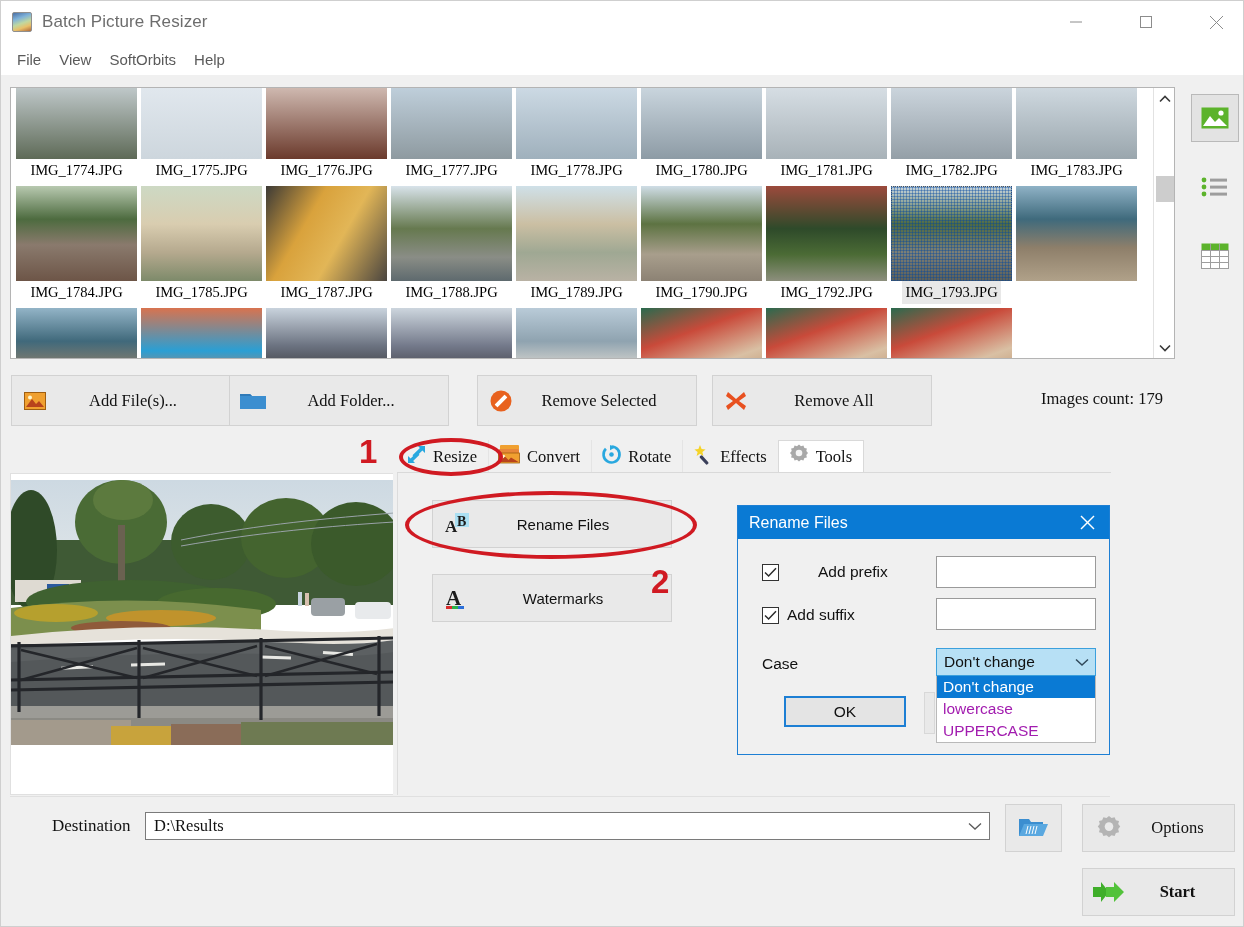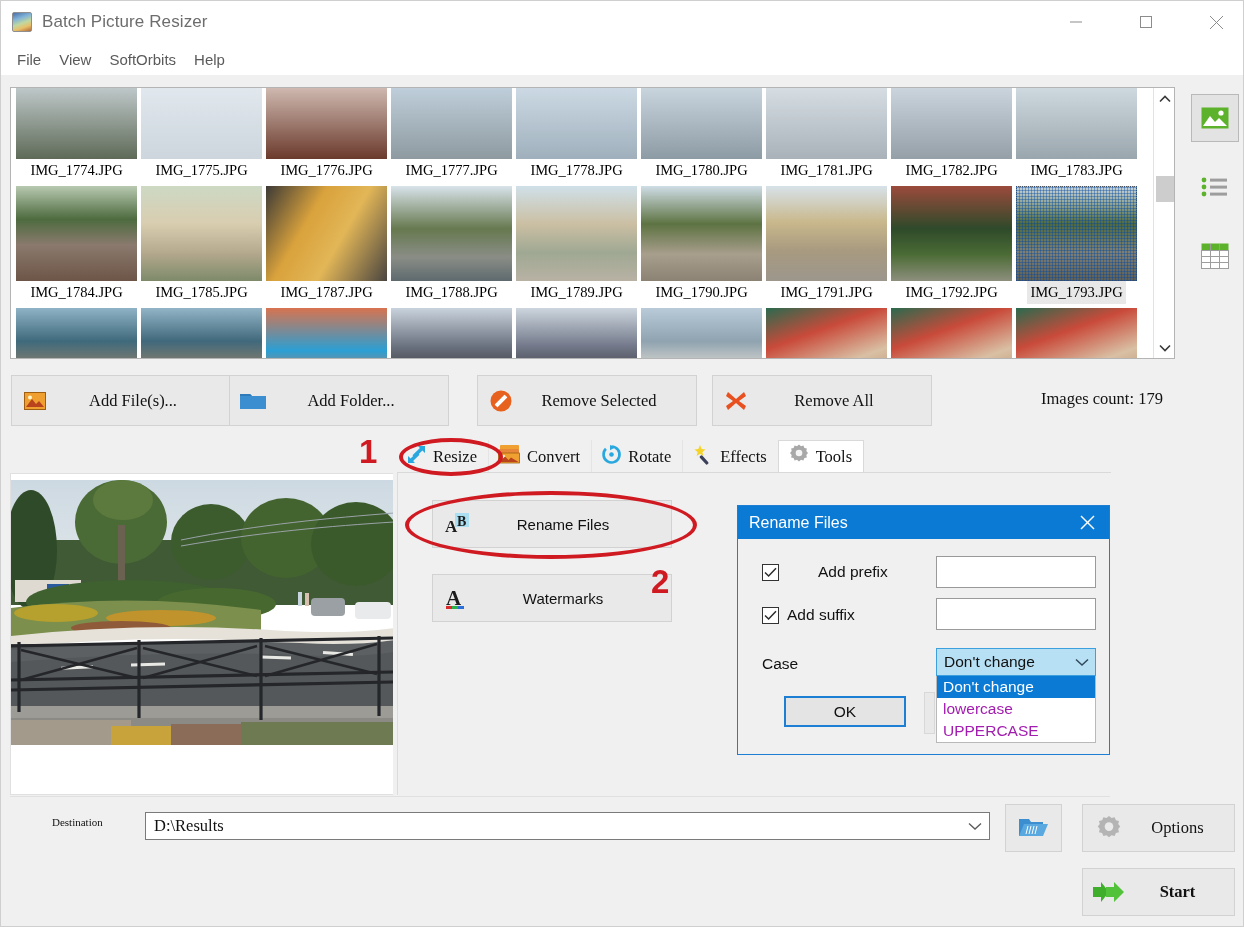--- a/index.html
+++ b/index.html
@@ -251,21 +251,21 @@
   }
   #dlg-scroll-stub {
     position: absolute; left: 186px; top: 186px; width: 11px; height: 42px;
     background: #e9e9e9; border: 1px solid #d8d8d8;
   }
 
   
   #sep-line { position: absolute; left: 9px; top: 795px; width: 1100px; height: 1px; background: #e0e0e0; }
   #dest-label {
     position: absolute; left: 51px; top: 815px;
-    font-family: "Liberation Serif", serif; font-size: 11px; color: #111;
+    font-family: "Liberation Serif", serif; font-size: 17px; color: #111;
   }
   #dest-combo {
     position: absolute; left: 144px; top: 811px;
     width: 845px; height: 28px;
     background: #ffffff; border: 1px solid #7a7a7a;
     display: flex; align-items: center; justify-content: space-between;
     padding: 0 7px 0 8px;
     font-family: "Liberation Serif", serif; font-size: 16.5px; color: #111;
   }
   #btn-browse {
@@ -403,24 +403,20 @@
           <div class="thumb-img" style="background:linear-gradient(180deg,#d8e3ea 0%,#66794f 45%,#8a8d86 75%,#5e6a6e 100%)"></div>
           <div class="thumb-label">IMG_1788.JPG</div>
         </div>
         <div class="thumb-cell">
           <div class="thumb-img" style="background:linear-gradient(180deg,#cfe0e8 0%,#cbbfa3 40%,#9fa893 70%,#b9b2a4 100%)"></div>
           <div class="thumb-label">IMG_1789.JPG</div>
         </div>
         <div class="thumb-cell">
           <div class="thumb-img" style="background:linear-gradient(180deg,#cfdde6 0%,#5d7342 40%,#a89e8c 72%,#8c8274 100%)"></div>
           <div class="thumb-label">IMG_1790.JPG</div>
-        </div>
-        <div class="thumb-cell">
-          <div class="thumb-img" style="background:linear-gradient(180deg,#d7e2e9 0%,#c9b88c 38%,#a89a80 68%,#9c968c 100%)"></div>
-          <div class="thumb-label">IMG_1791.JPG</div>
         </div>
         <div class="thumb-cell">
           <div class="thumb-img" style="background:linear-gradient(180deg,#9c4a3c 0%,#2e4a2a 45%,#4b6b35 72%,#8d8f7d 100%)"></div>
           <div class="thumb-label">IMG_1792.JPG</div>
         </div>
         <div class="thumb-cell selected">
           <div class="thumb-img" style="background:linear-gradient(180deg,#c8d6e0 0%,#4f6a42 40%,#7c7f77 70%,#5c5f58 100%)"></div>
           <div class="thumb-label">IMG_1793.JPG</div>
         </div>
 

